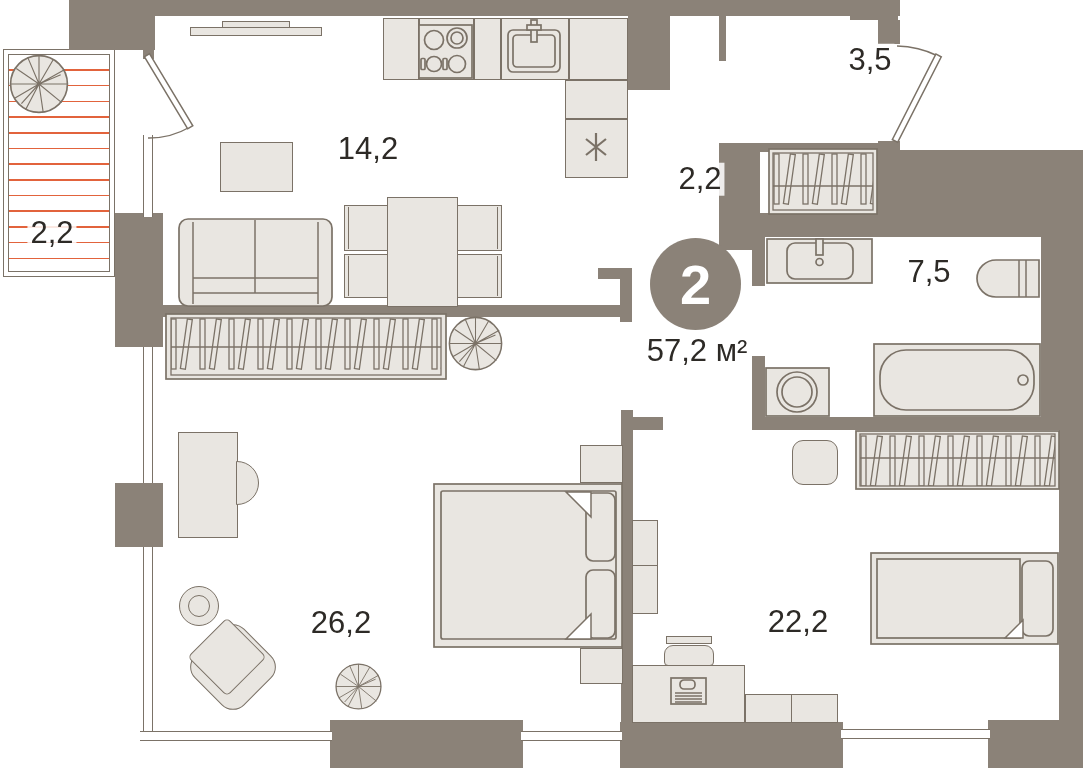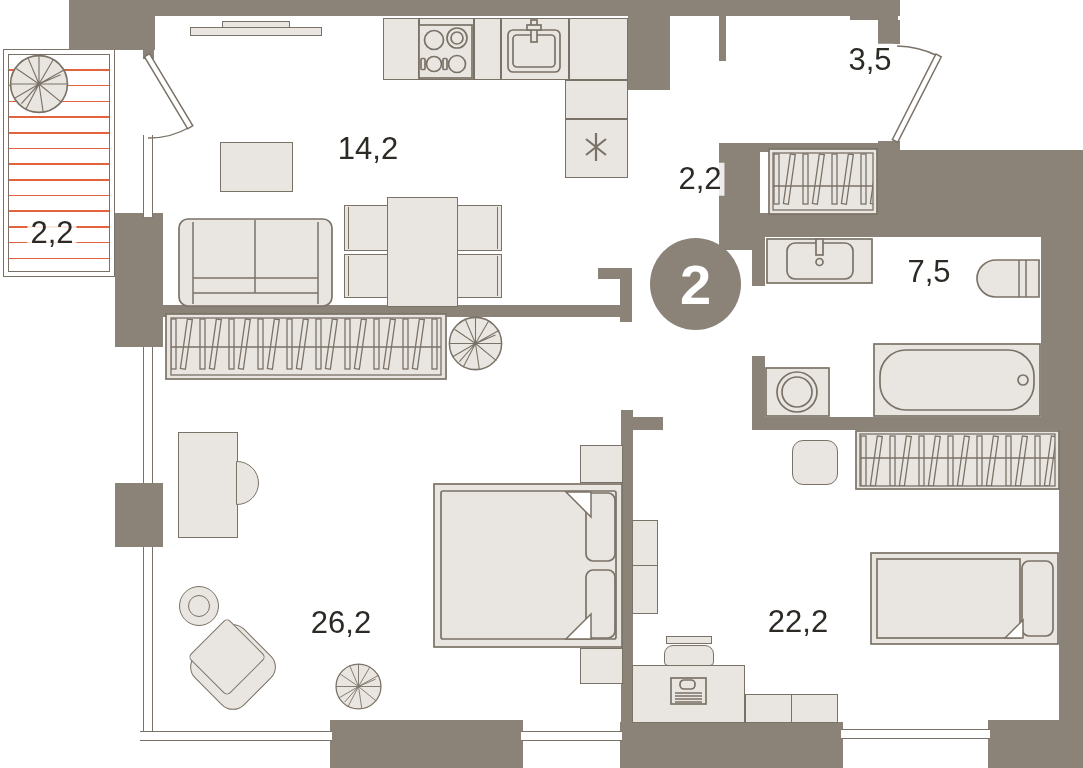--- a/index.html
+++ b/index.html
@@ -249,14 +249,15 @@
 
   <div class="label" style="left:52px;top:233px">2,2</div>
   <div class="label" style="left:368px;top:149px">14,2</div>
   <div class="label" style="left:700px;top:179px">2,2</div>
   <div class="label" style="left:870px;top:60px">3,5</div>
   <div class="label" style="left:929px;top:272px">7,5</div>
   <div class="label" style="left:341px;top:623px">26,2</div>
   <div class="label" style="left:798px;top:622px">22,2</div>
 
   <div class="badge">2</div>
+  <div class="total">57,2 м²</div>
 
 </div>
 
 </body></html>

